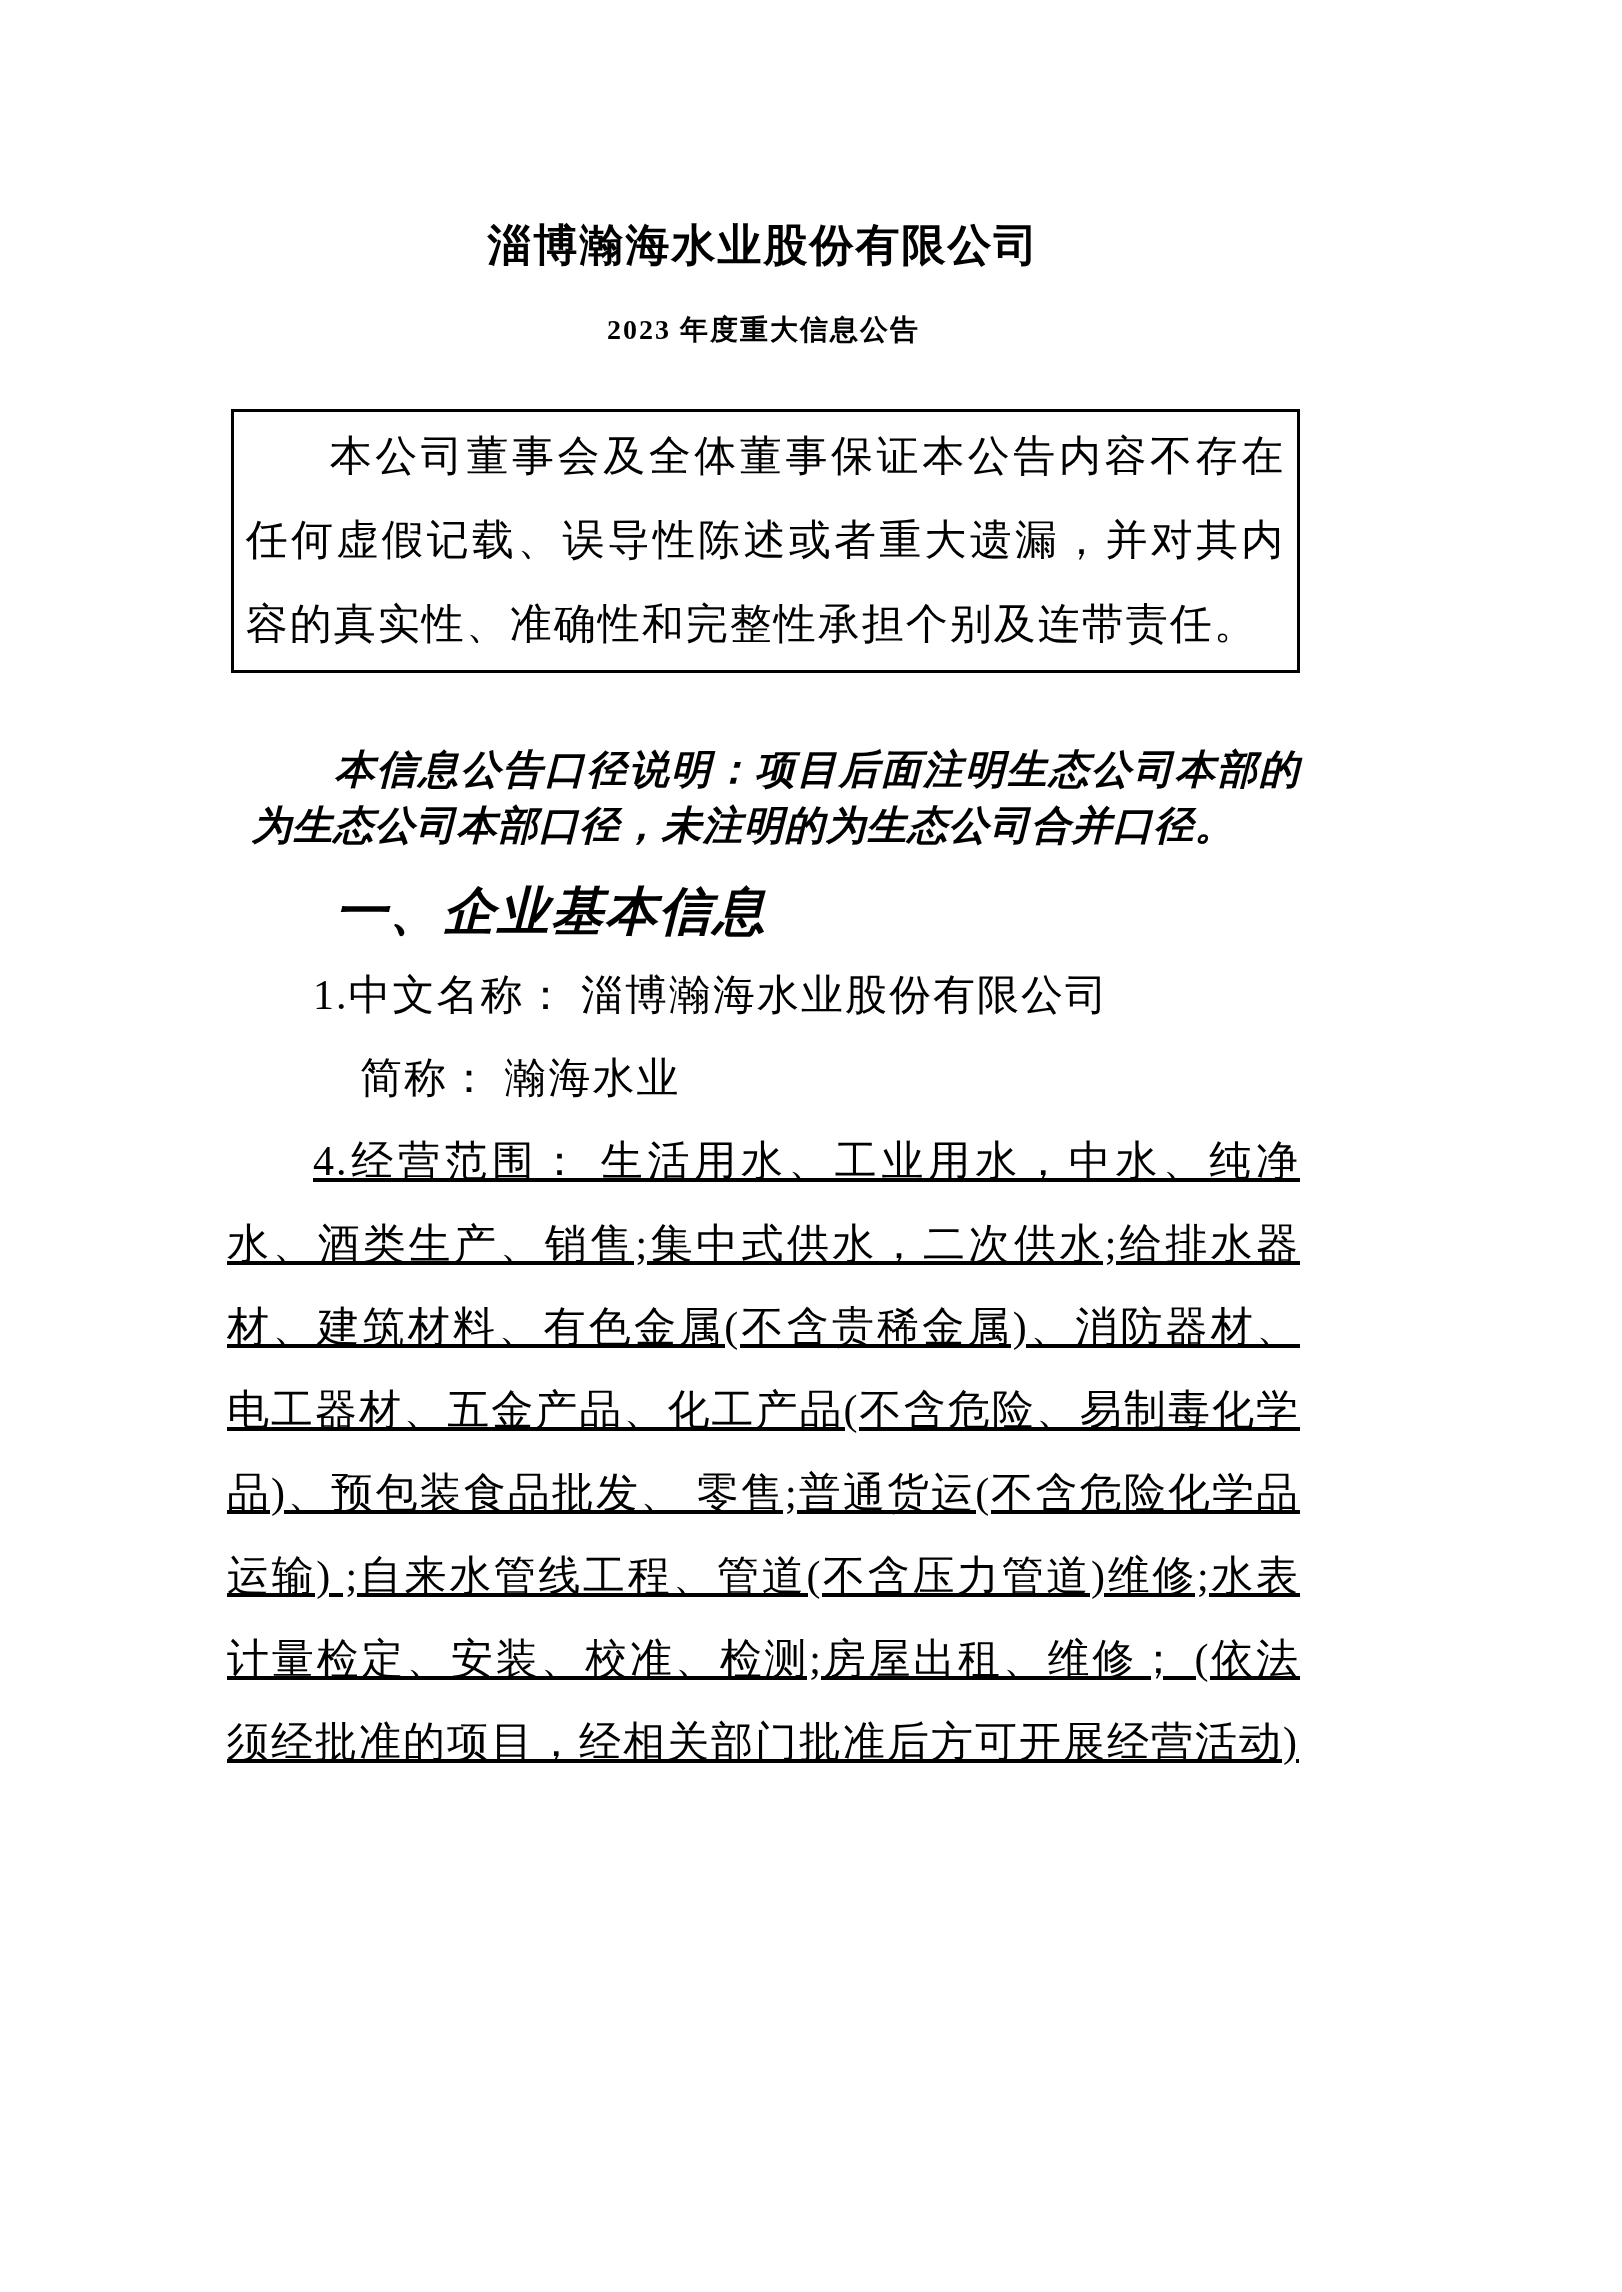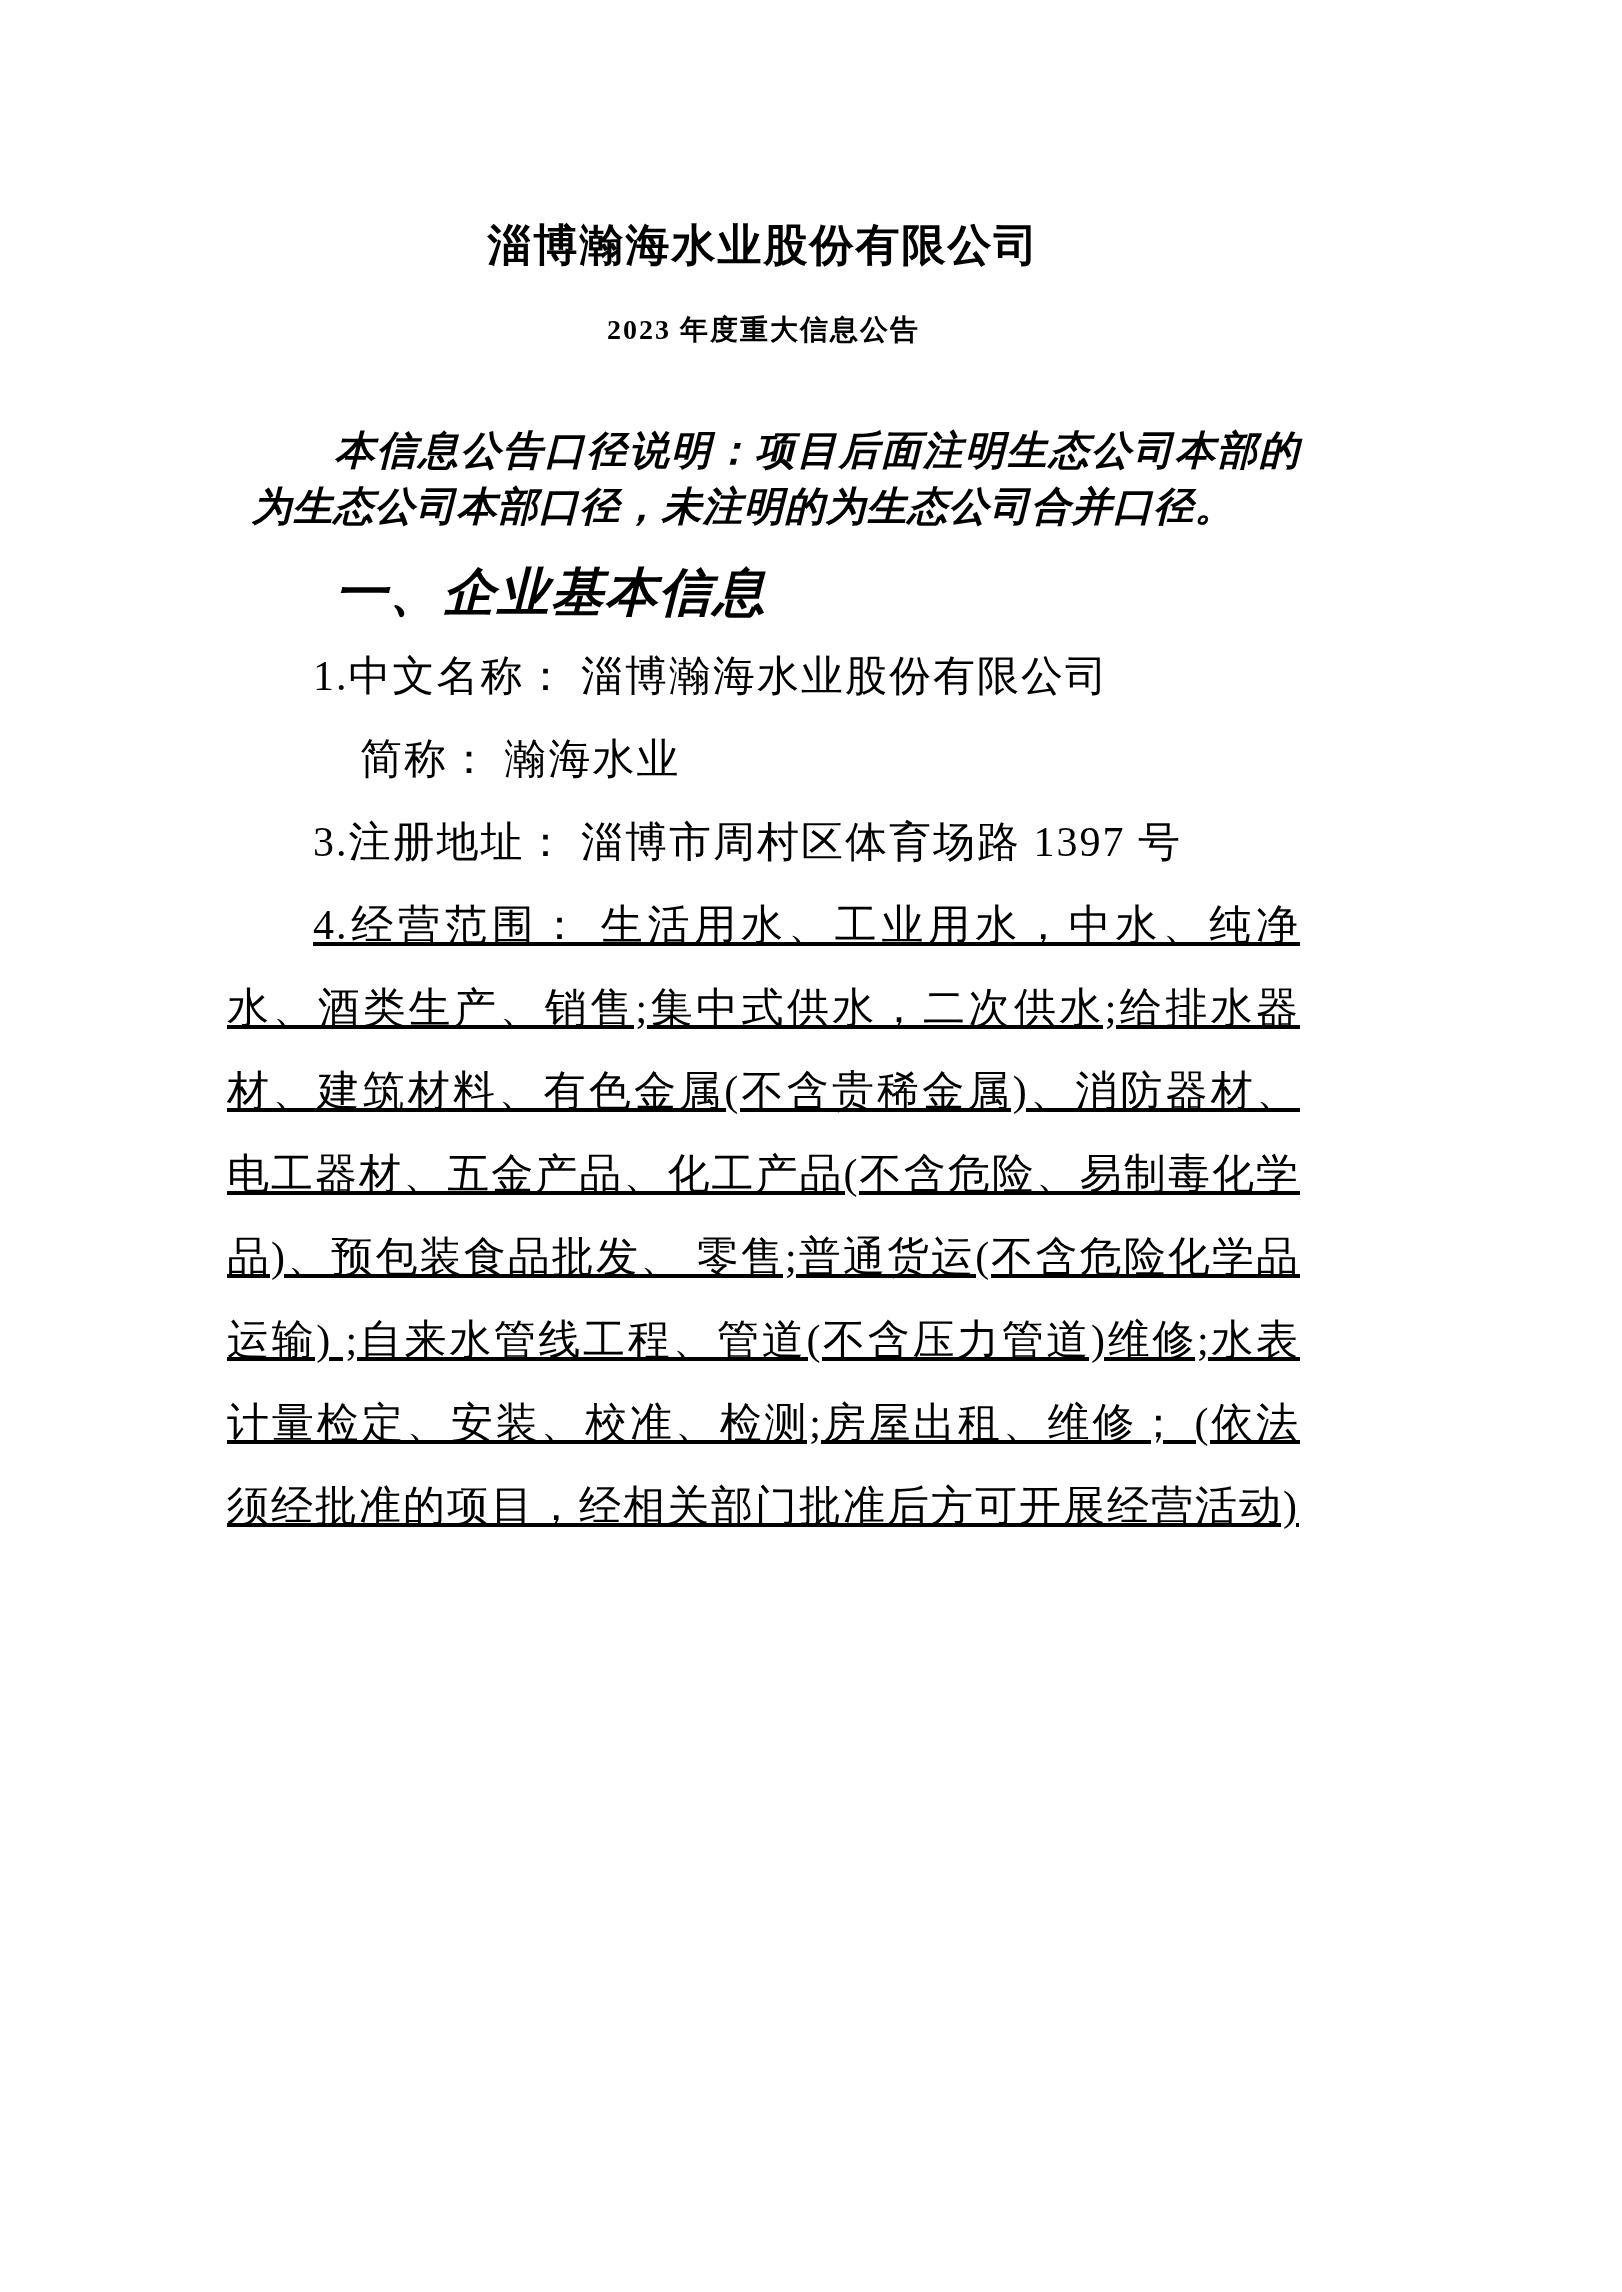--- a/index.html
+++ b/index.html
@@ -90,29 +90,31 @@
 </head>
 <body>
 
 <div class="page">
   <div class="content">
 
     <h1 class="doc-title">淄博瀚海水业股份有限公司</h1>
 
     <h2 class="doc-subtitle">2023 年度重大信息公告</h2>
 
+    <div class="notice-box">
+      <p class="notice-text">本公司董事会及全体董事保证本公告内容不存在任何虚假记载、误导性陈述或者重大遗漏，并对其内容的真实性、准确性和完整性承担个别及连带责任。</p>
+    </div>
 
     <p class="intro">本信息公告口径说明：项目后面注明生态公司本部的为生态公司本部口径，未注明的为生态公司合并口径。</p>
 
     <h3 class="section-heading">一、企业基本信息</h3>
 
     <p class="item num-item">1.中文名称： 淄博瀚海水业股份有限公司</p>
 
     <p class="item alias-item">简称： 瀚海水业</p>
 
 
-    <p class="item num-item">3.注册地址： 淄博市周村区体育场路 1397 号</p>
 
     <p class="item long-item">4.经营范围： 生活用水、工业用水，中水、纯净水、酒类生产、销售;集中式供水，二次供水;给排水器材、建筑材料、有色金属(不含贵稀金属)、消防器材、电工器材、五金产品、化工产品(不含危险、易制毒化学品)、预包装食品批发、 零售;普通货运(不含危险化学品运输) ;自来水管线工程、管道(不含压力管道)维修;水表计量检定、安装、校准、检测;房屋出租、维修； (依法须经批准的项目，经相关部门批准后方可开展经营活动)</p>
 
   </div>
 </div>
 
 
 </body></html>

